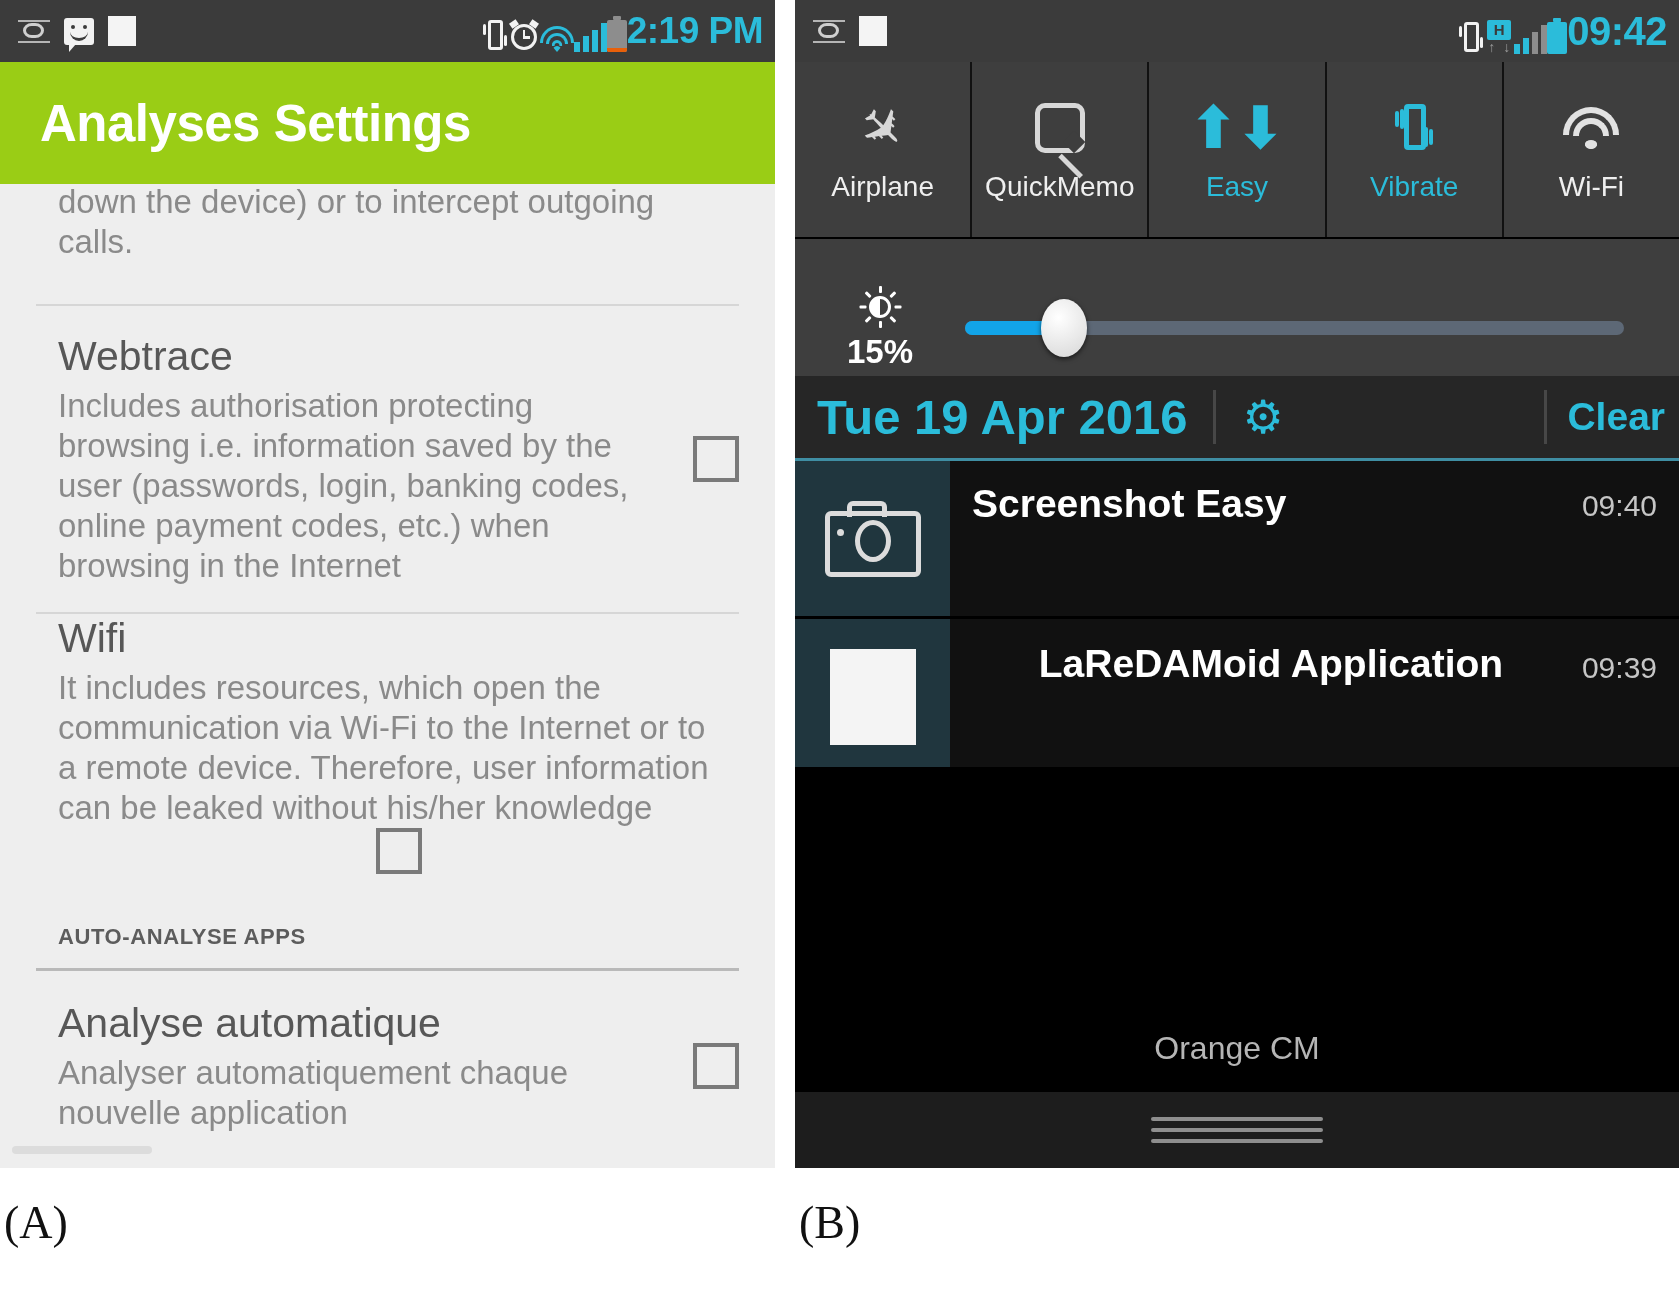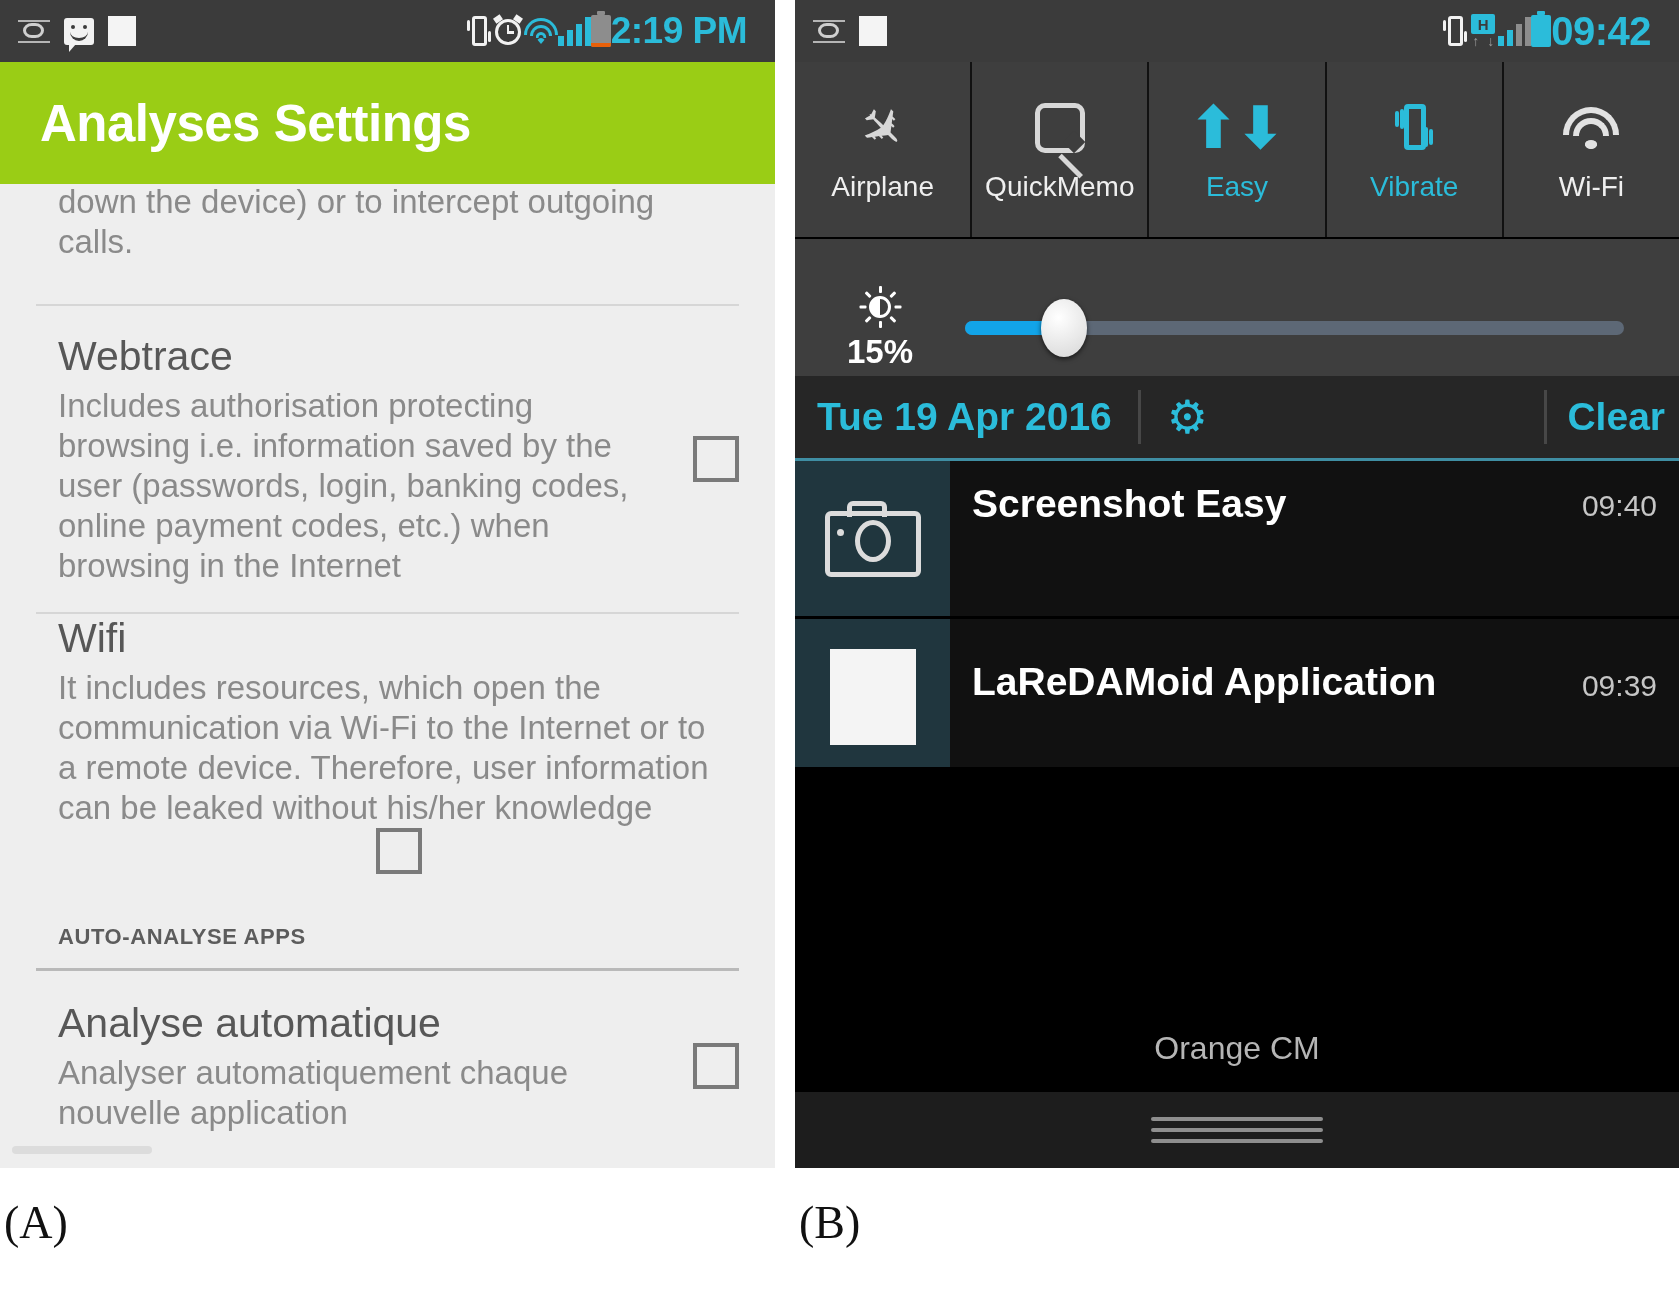--- a/index.html
+++ b/index.html
@@ -6,21 +6,21 @@
   body{width:1679px;height:1297px;position:relative;font-family:"Liberation Sans",sans-serif;overflow:hidden;}
 
   
   .figure{position:absolute;inset:0;background:#ffffff;}
 
   
   .panelA{position:absolute;left:0;top:0;width:775px;height:1168px;overflow:hidden;background:#eeeeee;}
 
   .statusbarA{position:absolute;left:0;top:0;width:775px;height:62px;background:#3b3b3b;display:flex;align-items:center;}
   .sb-left{display:flex;align-items:center;gap:14px;padding-left:18px;}
-  .sb-right{margin-left:auto;display:flex;align-items:center;padding-right:28px;}
+  .sb-right{margin-left:auto;display:flex;align-items:flex-end;padding-right:12px;}
   .sb-clock{color:#2bbcda;font-size:37px;font-weight:bold;letter-spacing:-0.5px;}
   .sb-clockB{color:#2bbcda;font-size:40px;font-weight:bold;letter-spacing:-0.5px;}
 
   .icon-screenshot{width:32px;height:28px;position:relative;}
   .icon-screenshot:before{content:"";position:absolute;left:0;top:3px;width:32px;height:2px;background:#b5b5b5;}
   .icon-screenshot:after{content:"";position:absolute;left:0;bottom:2px;width:32px;height:2px;background:#b5b5b5;}
   .icon-screenshot i{position:absolute;left:5px;top:6px;width:21px;height:15px;border:3px solid #cfcfcf;border-radius:50% / 60%;box-sizing:border-box;}
 
   .icon-msg{width:30px;height:27px;position:relative;background:#f2f2f2;border-radius:3px;}
   .icon-msg:after{content:"";position:absolute;left:5px;bottom:-7px;border-left:7px solid #f2f2f2;border-bottom:8px solid transparent;}
@@ -131,21 +131,21 @@
   .sun .ray:before,.sun .ray:after{content:"";position:absolute;left:0;width:3px;height:7px;background:#ffffff;border-radius:1px;}
   .sun .ray:before{top:0;} .sun .ray:after{bottom:0;}
   .bright-pct{font-size:33px;color:#ffffff;font-weight:bold;}
   .slider{position:relative;flex:1;height:14px;margin-right:55px;}
   .slider .track{position:absolute;left:0;right:0;top:0;height:14px;border-radius:7px;background:#5d6876;}
   .slider .fill{position:absolute;left:0;top:0;height:14px;width:15%;border-radius:7px;background:#12a4e8;}
   .slider .knob{position:absolute;left:15%;top:50%;transform:translate(-50%,-50%);width:46px;height:58px;border-radius:50%;
       background:radial-gradient(circle at 38% 32%,#ffffff,#d6d6d6);box-shadow:0 2px 5px rgba(0,0,0,.6);}
 
   .daterow{position:absolute;left:0;top:376px;width:884px;height:82px;background:#262626;display:flex;align-items:center;}
-  .daterow .date{font-size:39px;color:#2bbcda;font-weight:bold;padding-left:22px;}
+  .daterow .date{font-size:49px;color:#2bbcda;font-weight:bold;padding-left:22px;}
   .daterow .sep{width:3px;height:54px;background:#474747;margin:0 26px;}
   .daterow .sep2{width:3px;height:54px;background:#474747;margin:0 20px 0 auto;}
   .gear{width:44px;height:44px;position:relative;color:#2bbcda;font-size:46px;line-height:44px;}
   .daterow .clear{font-size:39px;color:#2bbcda;font-weight:bold;padding-right:14px;}
 
   .notif{position:relative;display:flex;align-items:flex-start;background:#111111;border-top:3px solid #3f8ea3;min-height:0;}
   .notif .iconcell{width:155px;min-height:155px;background:#20363e;display:flex;align-items:center;justify-content:center;flex:0 0 auto;align-self:stretch;}
   .notif .body{flex:1;padding:22px 22px 22px 22px;display:flex;}
   .notif .texts{flex:1;}
   .notif .ntitle{font-size:39px;color:#ffffff;font-weight:bold;line-height:1.1;}
@@ -398,21 +398,21 @@
           <div class="ntime">09:40</div>
         </div>
       </div>
 
       <div class="notif" style="border-top:3px solid #000;">
         <div class="iconcell">
           <span class="ic-shield-lg">
             <span class="sh"><span class="bang"></span><span class="dot"></span></span>
           </span>
         </div>
-        <div class="body" style="align-items:flex-start;padding-top:42px;">
+        <div class="body" style="align-items:flex-start;padding-top:24px;text-align:center;">
           <div class="texts">
             <div class="ntitle">LaReDAMoid Application</div>
           </div>
           <div class="ntime" style="padding-top:8px;">09:39</div>
         </div>
       </div>
     </div>
 
     <div class="blackfill"></div>
     <div class="carrier">Orange CM</div>

